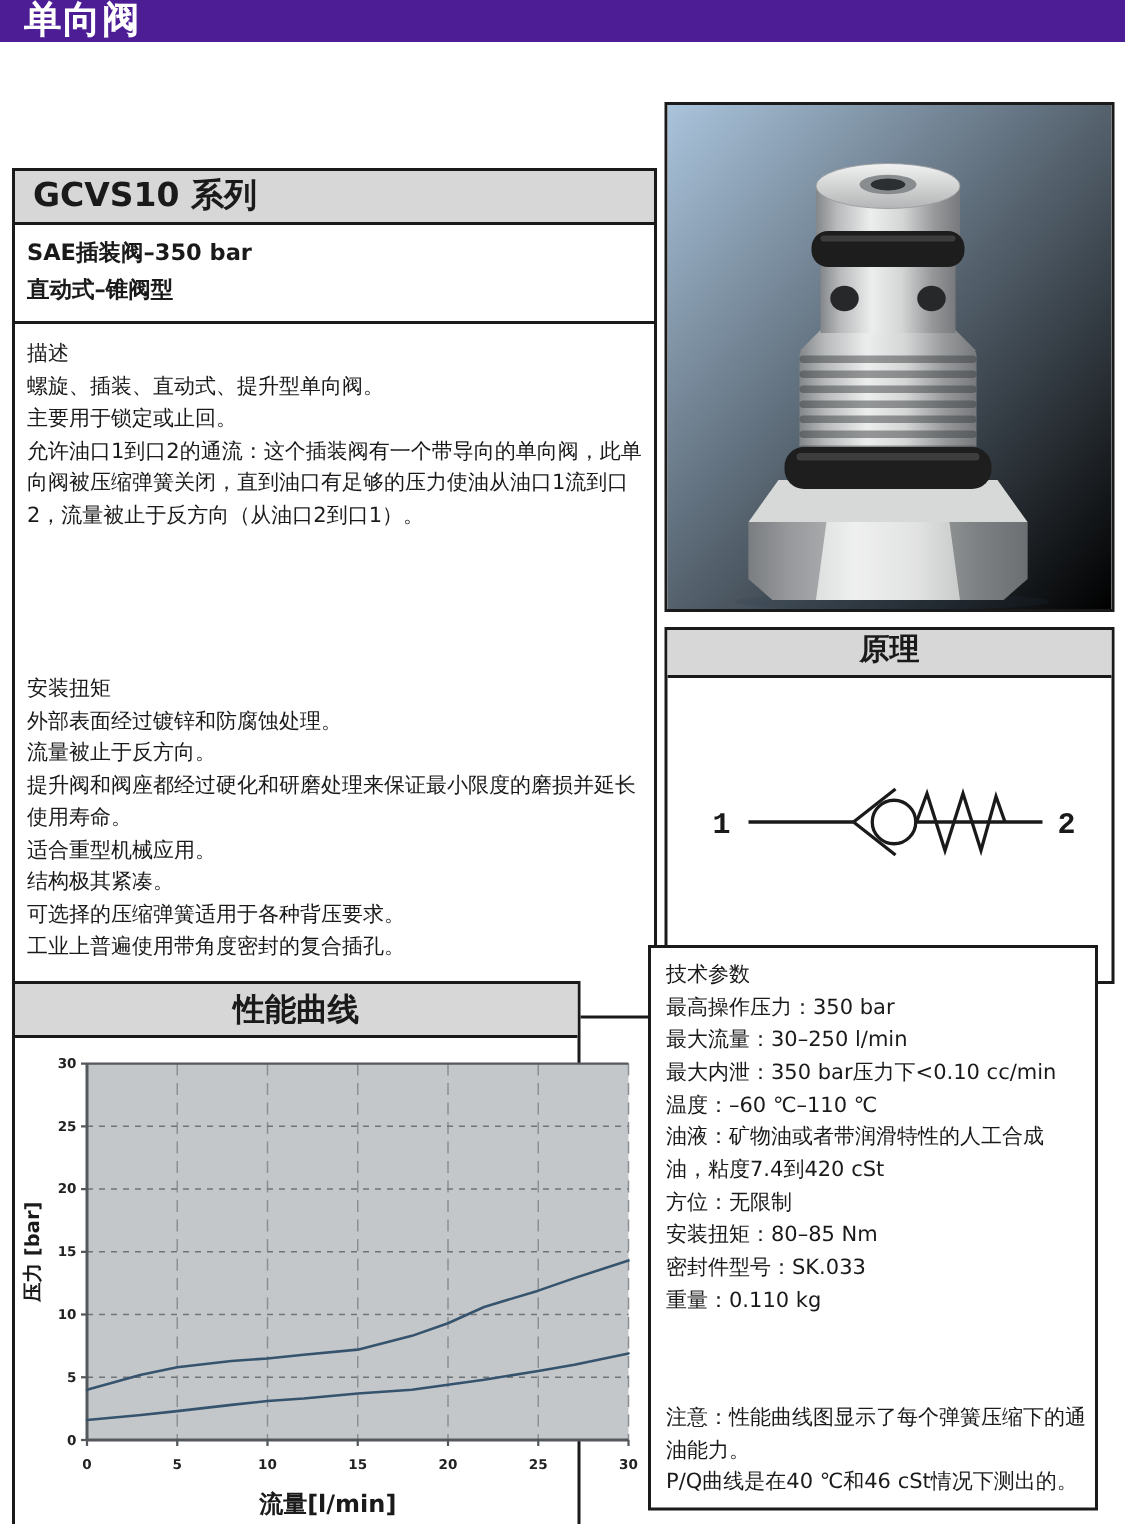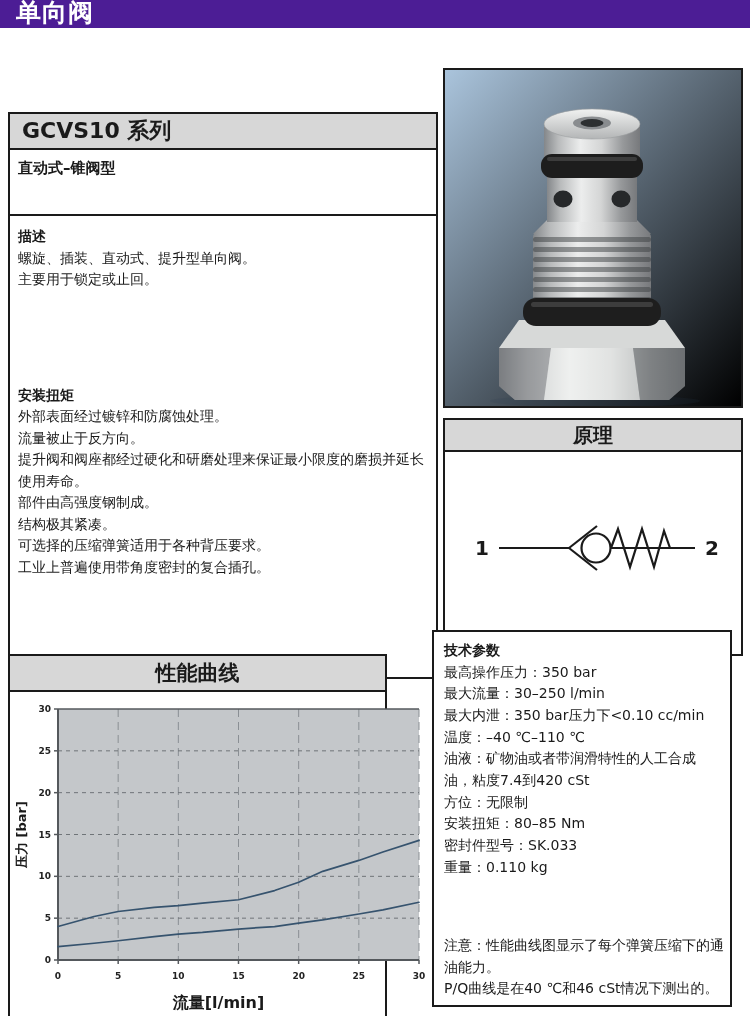--- a/index.html
+++ b/index.html
@@ -9,33 +9,33 @@
   .banner{position:absolute;left:0;top:0;width:750px;height:28px;overflow:hidden;}
   .banner-title{display:block;margin:-4px 0 0 16px;font-size:25px;font-weight:bold;color:#ffffff;letter-spacing:1px;}
 
   .box{position:absolute;border:2px solid #1a1a1a;background:#fff;box-sizing:border-box;}
 
   .left-main{left:8px;top:68px;width:430px;height:567px;margin-top:44px;}
   .series-header{height:34px;line-height:34px;border-bottom:2px solid #1a1a1a;padding-left:12px;font-size:22px;font-weight:bold;}
   .subtitle{height:58px;border-bottom:2px solid #1a1a1a;padding:6px 0 0 8px;}
   .subtitle div{font-size:15px;font-weight:bold;line-height:25px;}
   .body-text{padding:10px 8px 0 8px;font-size:14px;}
-  .sec-heading{font-weight:bold;line-height:21.5px;}
+  .sec-heading{font-weight:normal;line-height:21.5px;}
   .line{line-height:21.5px;}
   .features-heading{margin-top:94px;}
 
   .perf-box{left:8px;top:642px;width:379px;height:365px;margin-top:12px;}
   .gray-header{border-bottom:2px solid #1a1a1a;text-align:center;font-weight:bold;}
   .perf-header{height:34px;line-height:34px;font-size:21px;}
   .chart-svg{display:block;width:426px;height:325px;}
 
   .photo-box{left:443px;top:68px;width:300px;height:340px;}
   .photo-svg{display:block;width:296px;height:336px;}
 
-  .principle-box{left:443px;top:418px;width:300px;height:238px;}
+  .principle-box{left:443px;top:418px;width:300px;height:238px;font-family:Liberation Mono, monospace;}
   .principle-header{height:30px;line-height:30px;font-size:20px;}
   .symbol-svg{display:block;width:296px;height:174px;}
 
   .params-box{left:432px;top:630px;width:300px;height:377px;padding:8px 8px 0 10px;}
   .pline{font-size:14px;line-height:21.7px;}
   .params-box .sec-heading{font-size:14px;}
   .notes{position:absolute;left:10px;right:6px;bottom:5px;}
 </style>
 </head>
 <body>
@@ -44,34 +44,36 @@
 
   <div class="banner" id="banner" style="background: #4c1d95;">
     <span class="banner-title">单向阀</span>
   </div>
 
   <div class="box left-main">
     <div class="series-header" id="series-header" style="background: rgb(215, 215, 215);">
       <span>GCVS10 系列</span>
     </div>
     <div class="subtitle">
+      <div>SAE插装阀–350 bar</div>
       <div>直动式–锥阀型</div>
     </div>
     <div class="body-text">
       <div class="sec-heading">描述</div>
       <div>
           <div class="line">螺旋、插装、直动式、提升型单向阀。</div>
           <div class="line">主要用于锁定或止回。</div>
+          <div class="line">允许油口1到口2的通流：这个插装阀有一个带导向的单向阀，此单向阀被压缩弹簧关闭，直到油口有足够的压力使油从油口1流到口2，流量被止于反方向（从油口2到口1）。</div>
         </div>
       <div class="sec-heading features-heading">安装扭矩</div>
       <div>
           <div class="line">外部表面经过镀锌和防腐蚀处理。</div>
           <div class="line">流量被止于反方向。</div>
           <div class="line">提升阀和阀座都经过硬化和研磨处理来保证最小限度的磨损并延长使用寿命。</div>
-          <div class="line">部件由高强度钢制成。</div>
+          <div class="line">适合重型机械应用。</div>
           <div class="line">结构极其紧凑。</div>
           <div class="line">可选择的压缩弹簧适用于各种背压要求。</div>
           <div class="line">工业上普遍使用带角度密封的复合插孔。</div>
         </div>
     </div>
   </div>
 
   <div class="box perf-box">
     <div class="gray-header perf-header" id="perf-header" style="background: rgb(215, 215, 215);">
       <span>性能曲线</span>
@@ -203,21 +205,21 @@
       <text x="260" y="103" font-size="20" font-weight="bold" fill="#1a1a1a">2</text>
     </svg>
   </div>
 
   <div class="box params-box">
     <div class="sec-heading">技术参数</div>
     <div>
         <div class="pline">最高操作压力：350 bar</div>
         <div class="pline">最大流量：30–250 l/min</div>
         <div class="pline">最大内泄：350 bar压力下&lt;0.10 cc/min</div>
-        <div class="pline">温度：–40 ℃–110 ℃</div>
+        <div class="pline">温度：–60 ℃–110 ℃</div>
         <div class="pline">油液：矿物油或者带润滑特性的人工合成油，粘度7.4到420 cSt</div>
         <div class="pline">方位：无限制</div>
         <div class="pline">安装扭矩：80–85 Nm</div>
         <div class="pline">密封件型号：SK.033</div>
         <div class="pline">重量：0.110 kg</div>
       </div>
     <div class="notes">
         <div class="pline">注意：性能曲线图显示了每个弹簧压缩下的通油能力。</div>
         <div class="pline">P/Q曲线是在40 ℃和46 cSt情况下测出的。</div>
       </div>

